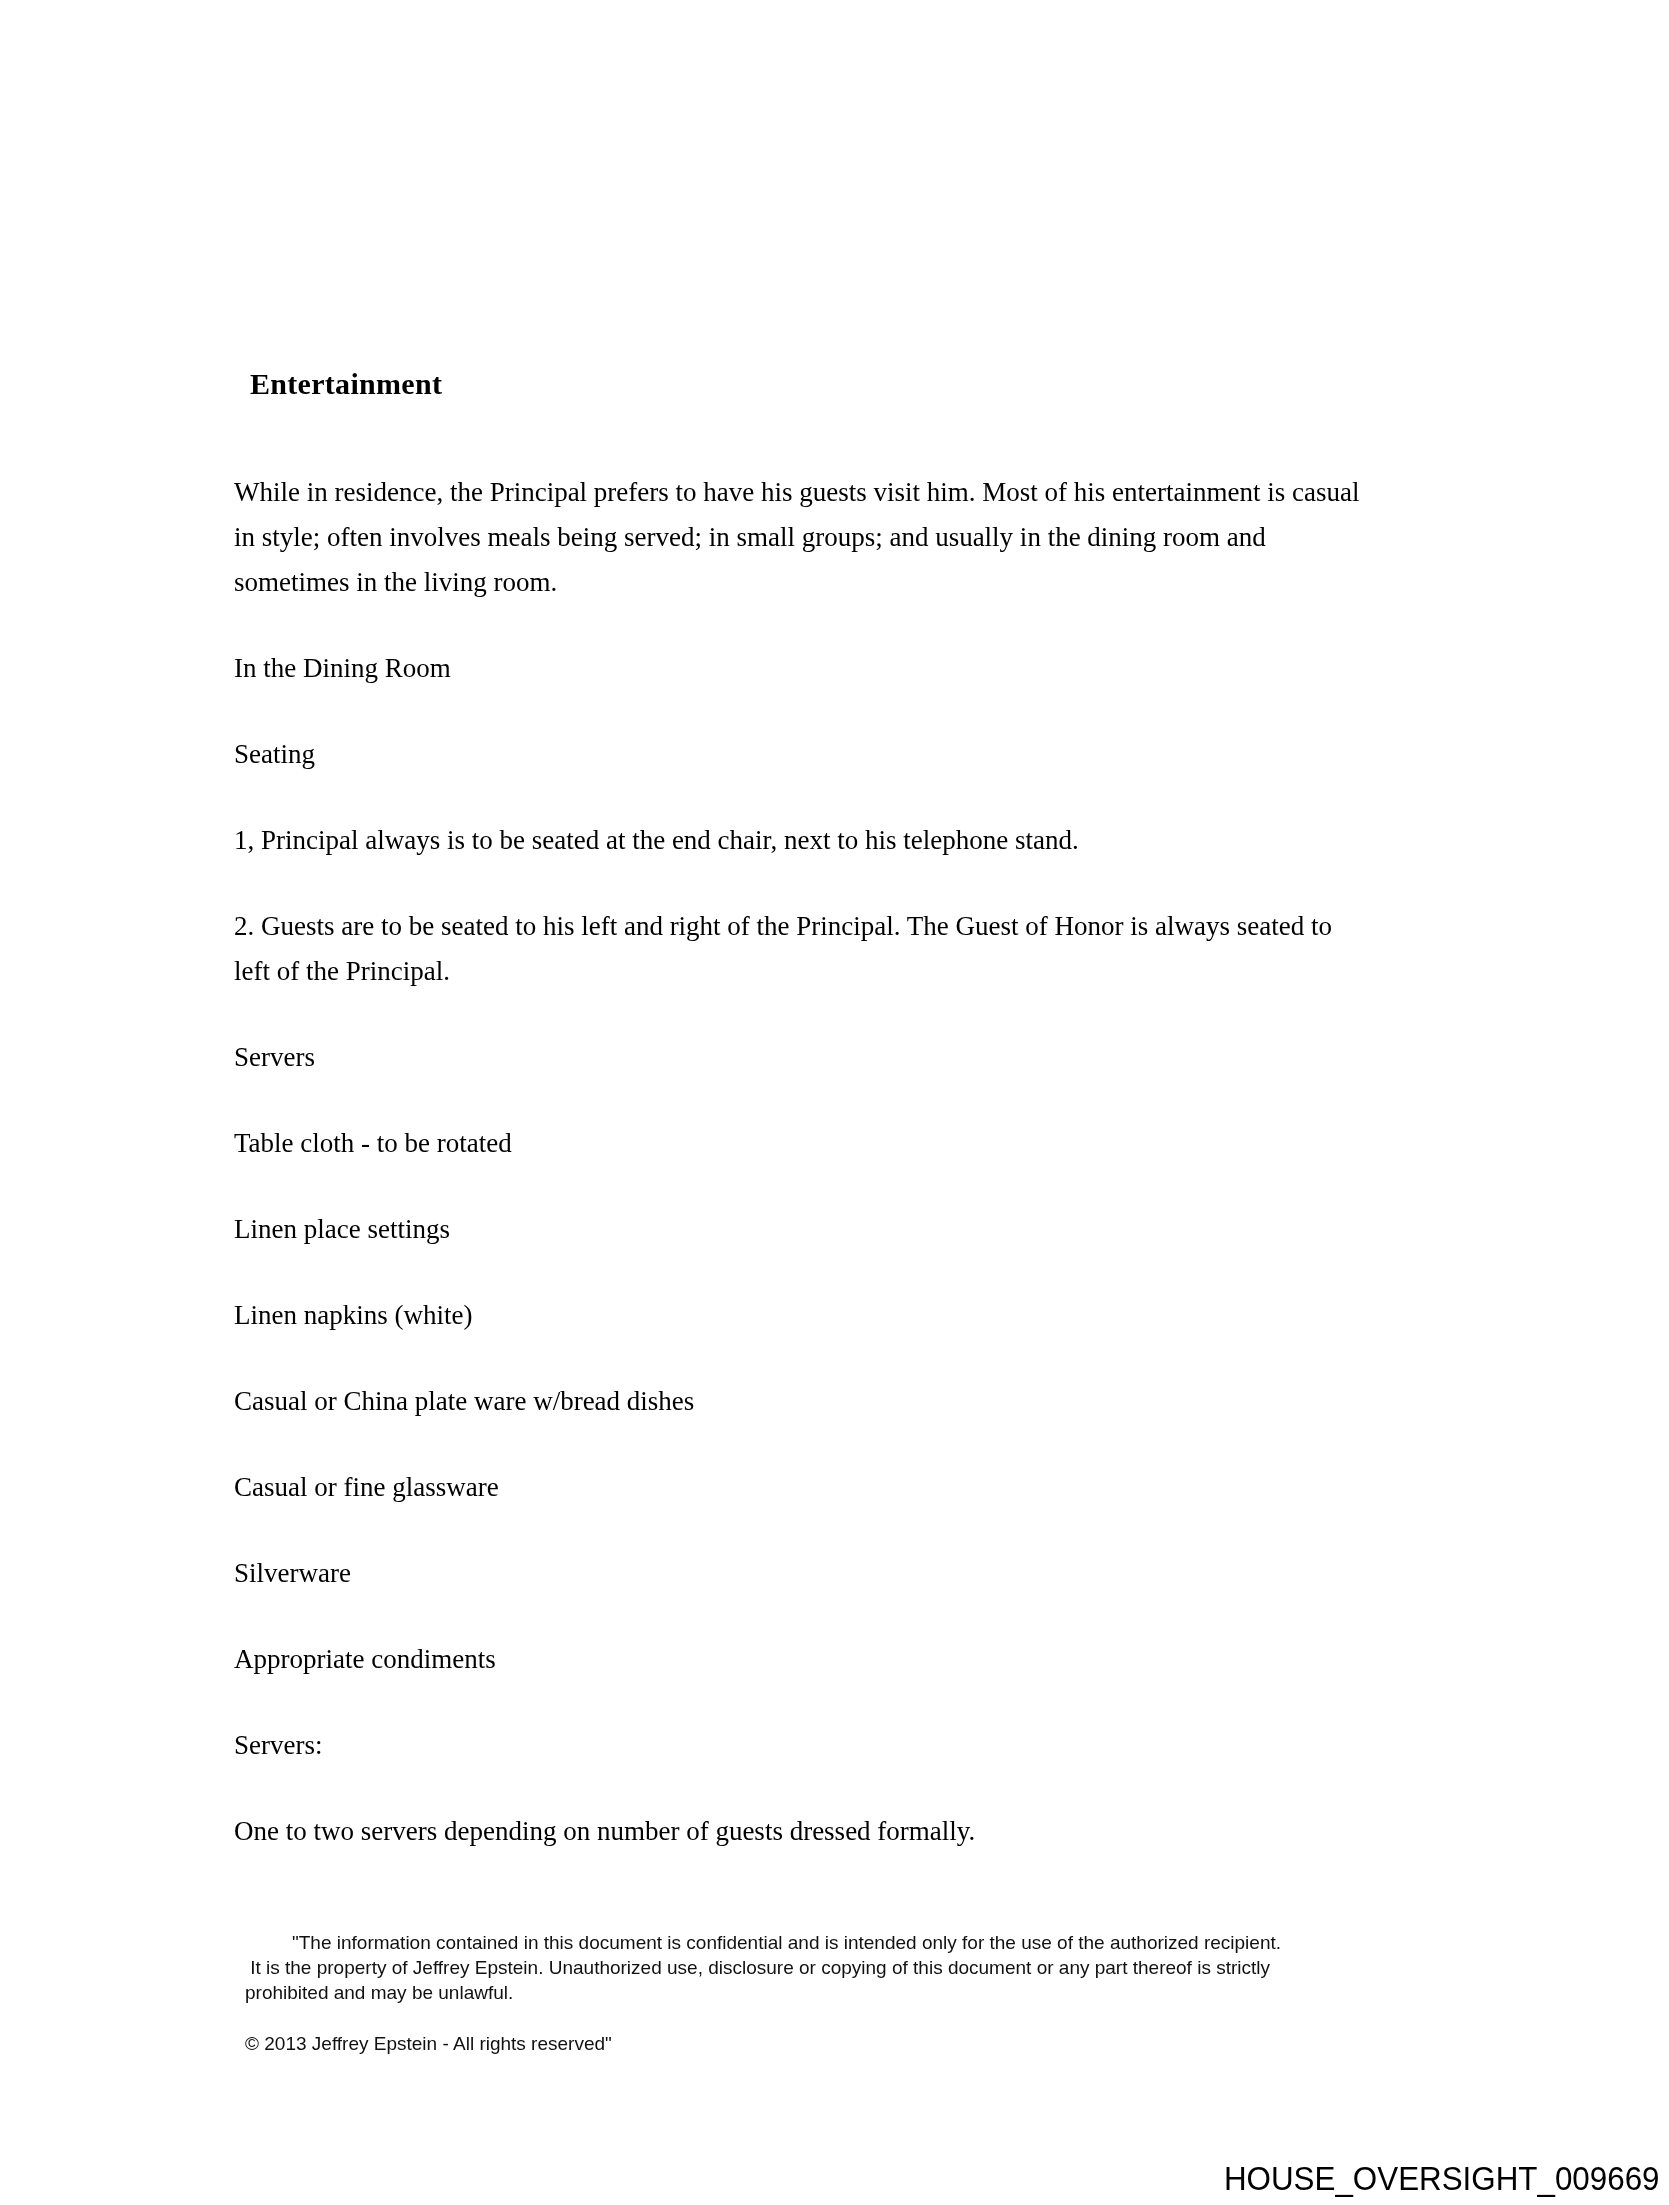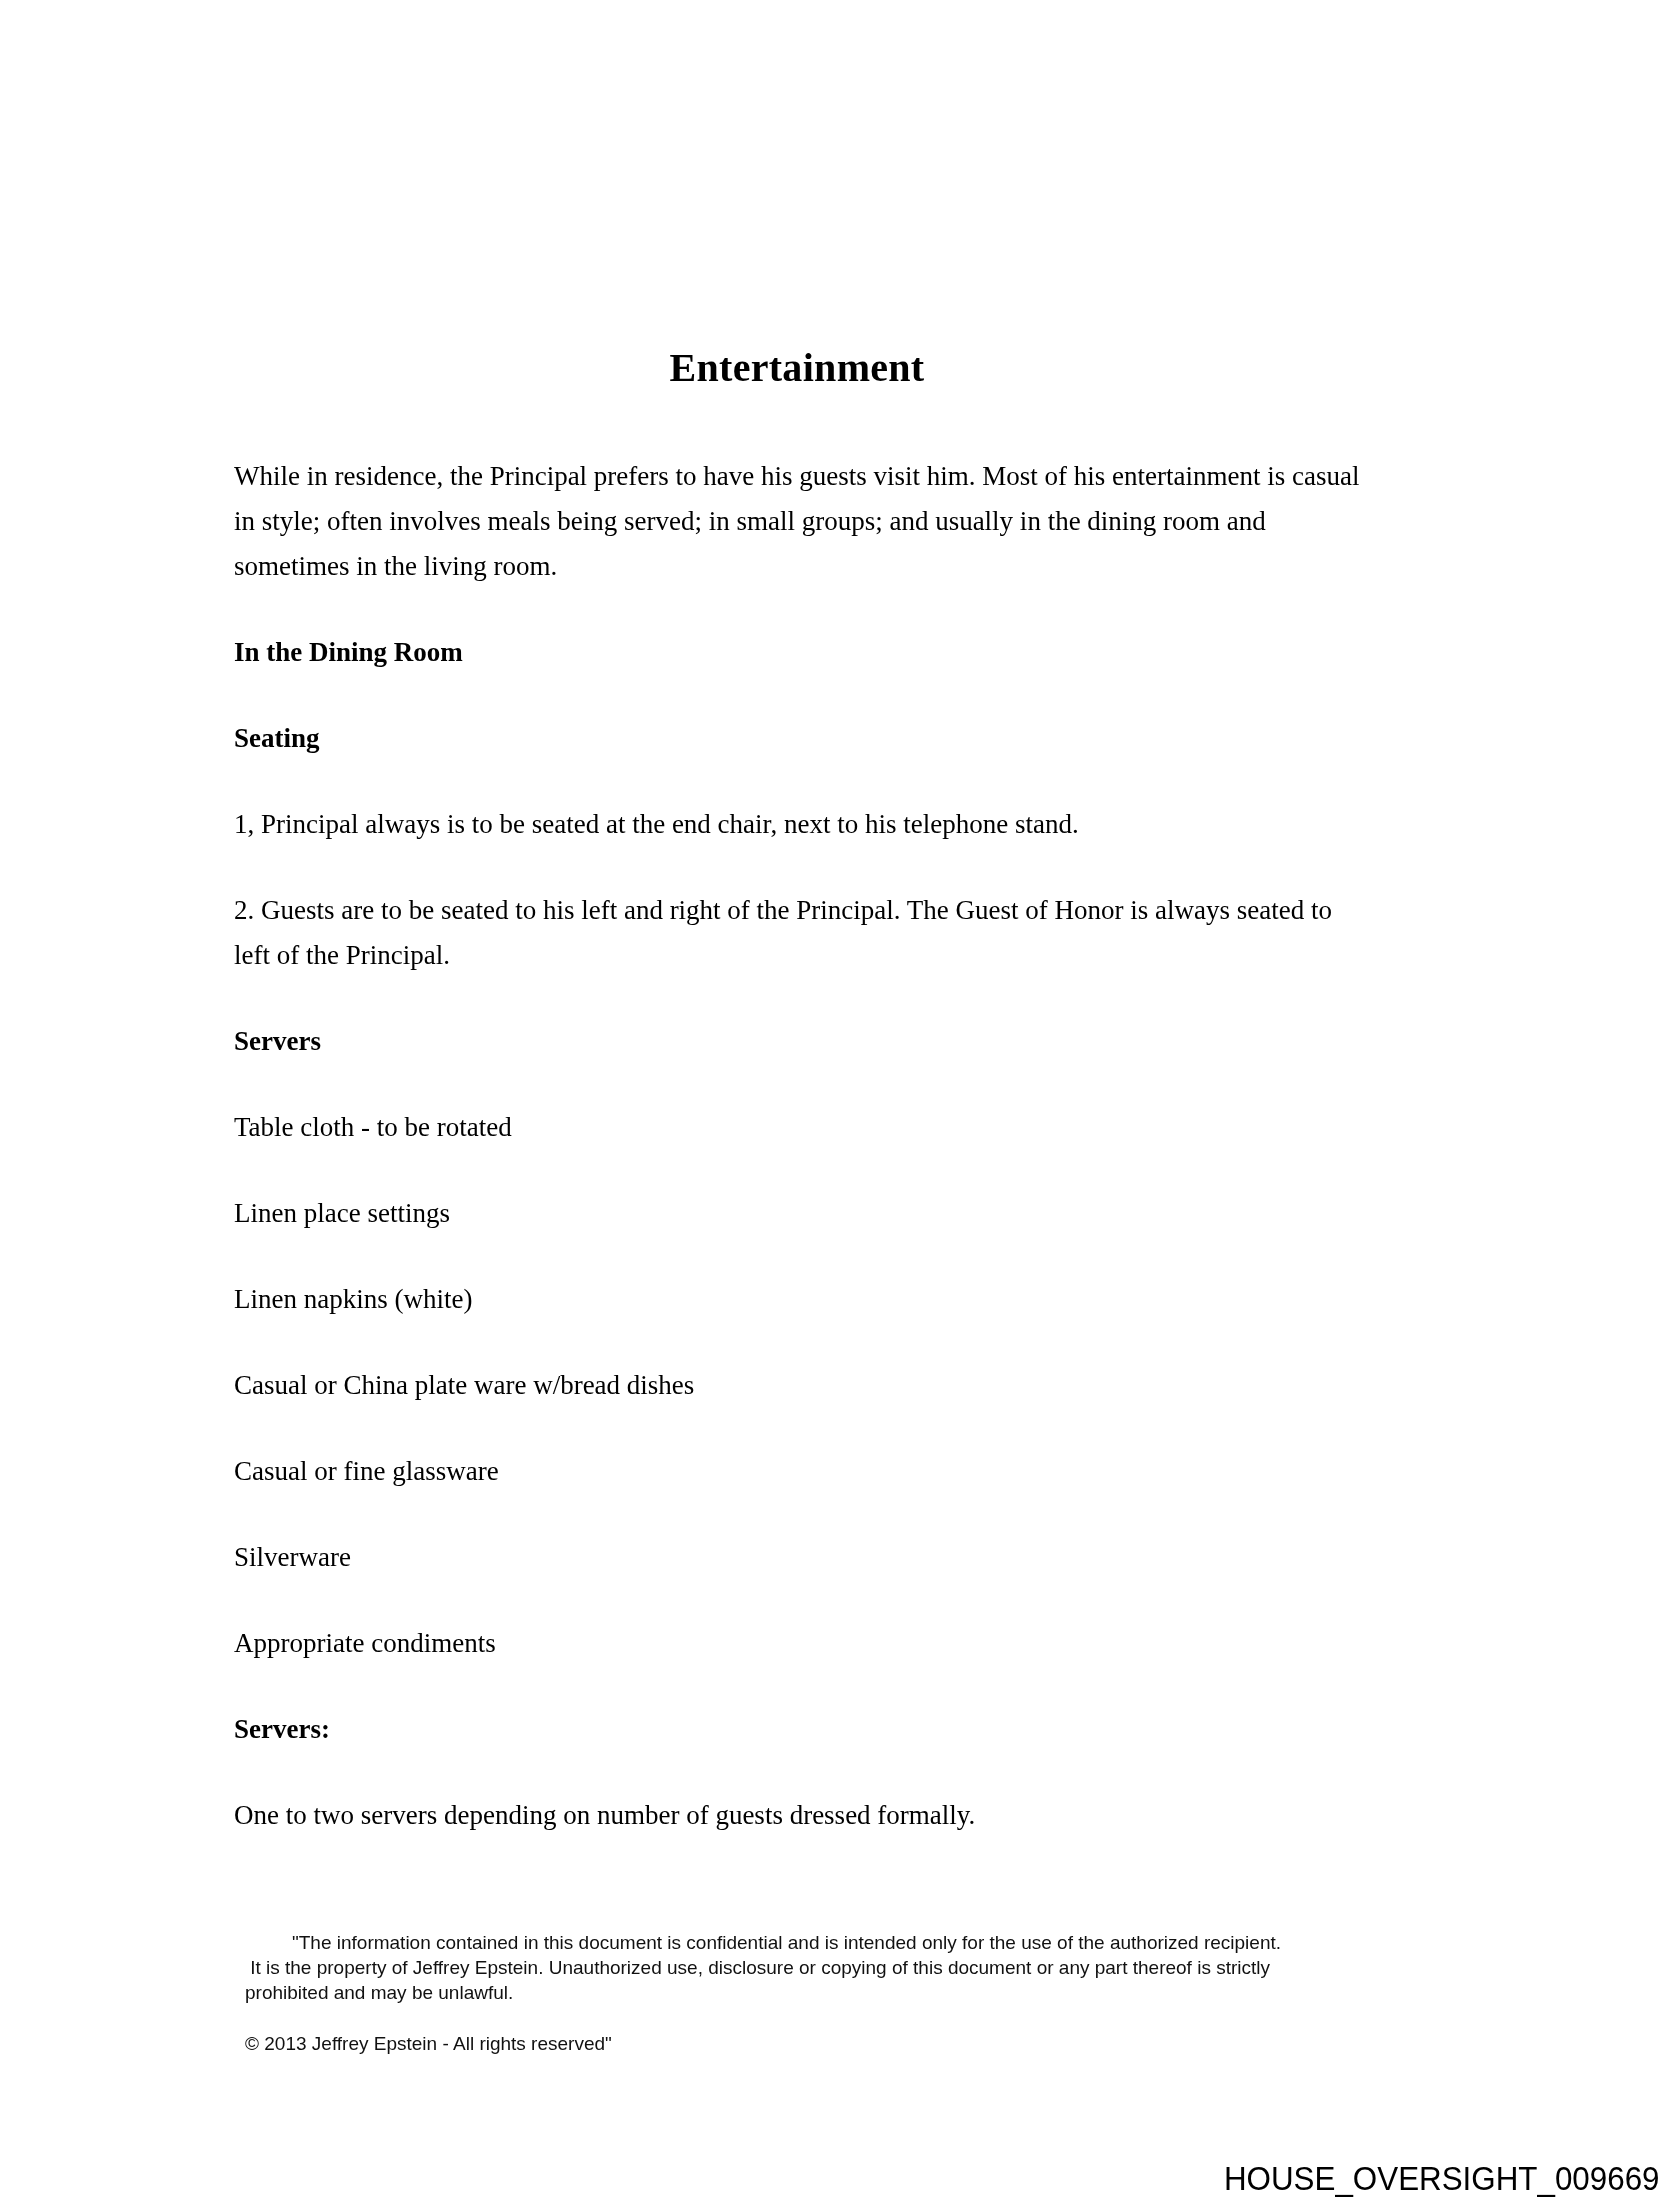--- a/index.html
+++ b/index.html
@@ -19,36 +19,36 @@
     position: absolute;
     left: 234px;
     top: 349px;
     width: 1126px;
     font-family: "Liberation Serif", "DejaVu Serif", serif;
     font-size: 27px;
     line-height: 35px;
     color: #000000;
   }
   .doc-title {
-    margin: 0;
-    text-align: center;
+    margin: 16px;
+    text-align: left;
     font-weight: bold;
-    font-size: 40px;
+    font-size: 30px;
     line-height: 37px;
     letter-spacing: 0.3px;
   }
   .content p,
   .content h2 {
     margin: 41px 0 0 0;
     font-size: 27px;
     line-height: 45px;
     font-weight: normal;
   }
   .content h2 {
-    font-weight: bold;
+    font-weight: normal;
   }
   .content p.intro {
     margin-top: 68px;
   }
   .doc-footer {
     position: absolute;
     left: 245px;
     top: 1930px;
     width: 1165px;
     font-family: "Liberation Sans", "DejaVu Sans", sans-serif;

